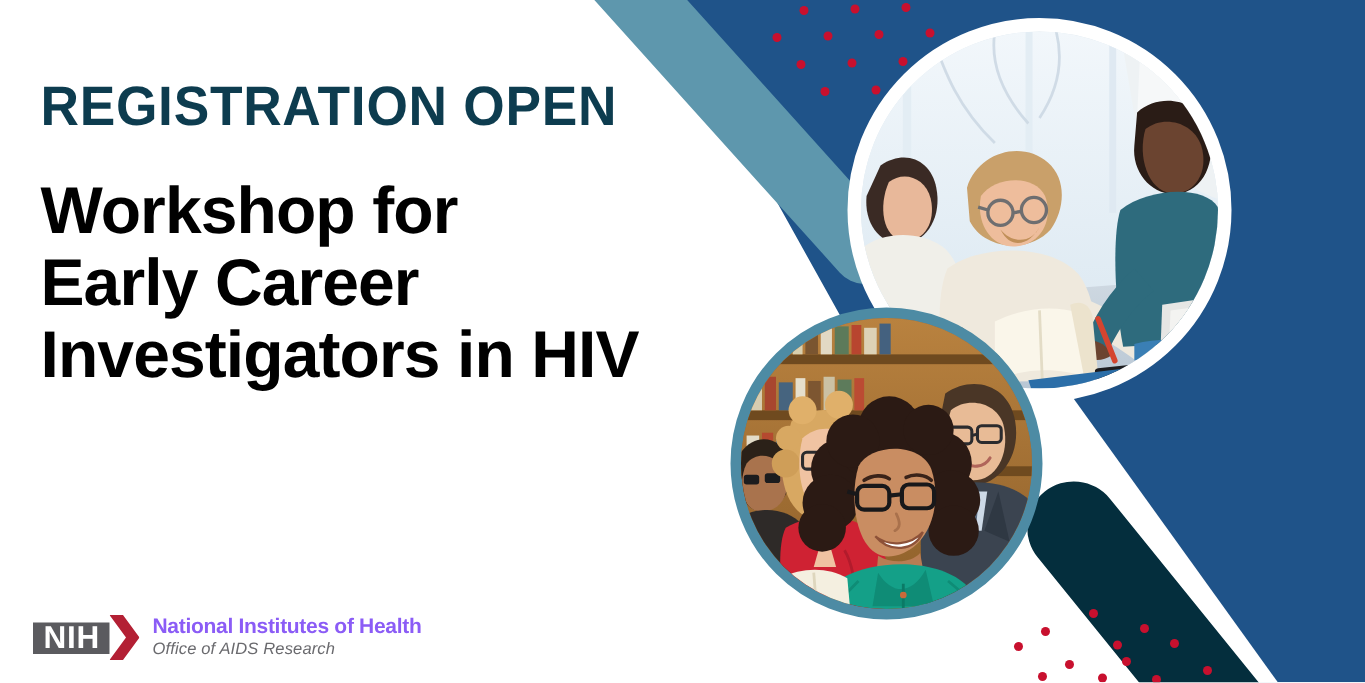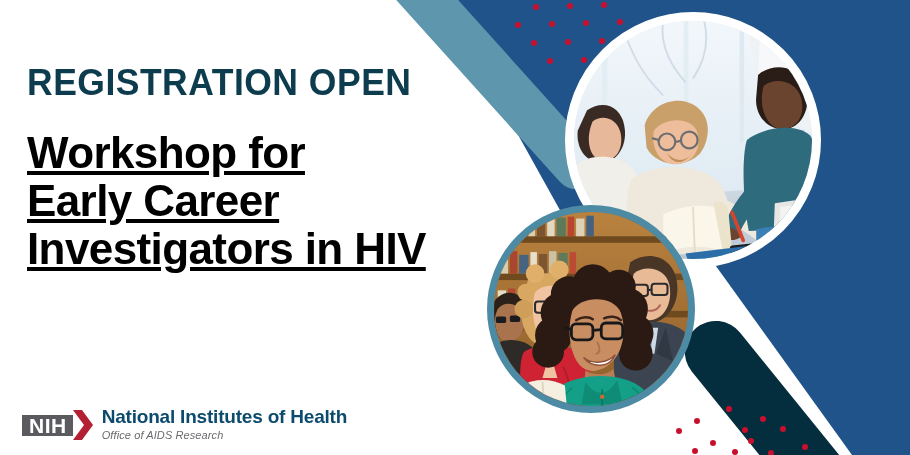--- a/index.html
+++ b/index.html
@@ -105,21 +105,21 @@
     border: 7px solid #4d8ba4;
     background: #8a6a4a;
     z-index: 8;
   }
   .photo svg { display: block; width: 100%; height: 100%; }
 
   
   .content {
     position: absolute;
     left: 27px;
-    top: 12px;
+    top: 0;
     width: 480px;
     height: 427px;
     z-index: 20;
   }
   .kicker {
     position: absolute;
     top: 52px;
     left: 0;
     font-size: 37px;
     font-weight: 700;
@@ -133,21 +133,21 @@
   .headline {
     position: absolute;
     top: 117px;
     left: 0;
     font-size: 44px;
     font-weight: 700;
     color: #000000;
     line-height: 1.09;
     letter-spacing: -0.6px;
   }
-  .headline span { display: block; white-space: nowrap; text-decoration: underline; }
+  .headline span { display: block; white-space: nowrap; }
   .details {
     position: absolute;
     top: 283px;
     left: 0;
     font-size: 20.5px;
     font-weight: 700;
     color: #000000;
     line-height: 1.42;
     letter-spacing: -0.1px;
   }
@@ -188,23 +188,23 @@
   }
   .logo-chevron svg { display: block; }
   .logo-text {
     margin-left: 9px;
     display: flex;
     flex-direction: column;
     justify-content: center;
     height: 30px;
   }
   .logo-title {
-    font-size: 19px;
+    font-size: 14px;
     font-weight: 700;
-    color: #0c4a6e;
+    color: #8b5cf6;
     line-height: 1.1;
     letter-spacing: -0.2px;
     white-space: nowrap;
   }
   .logo-sub {
     font-size: 11px;
     font-style: italic;
     color: #6a6a6e;
     line-height: 1.2;
     letter-spacing: 0.1px;

